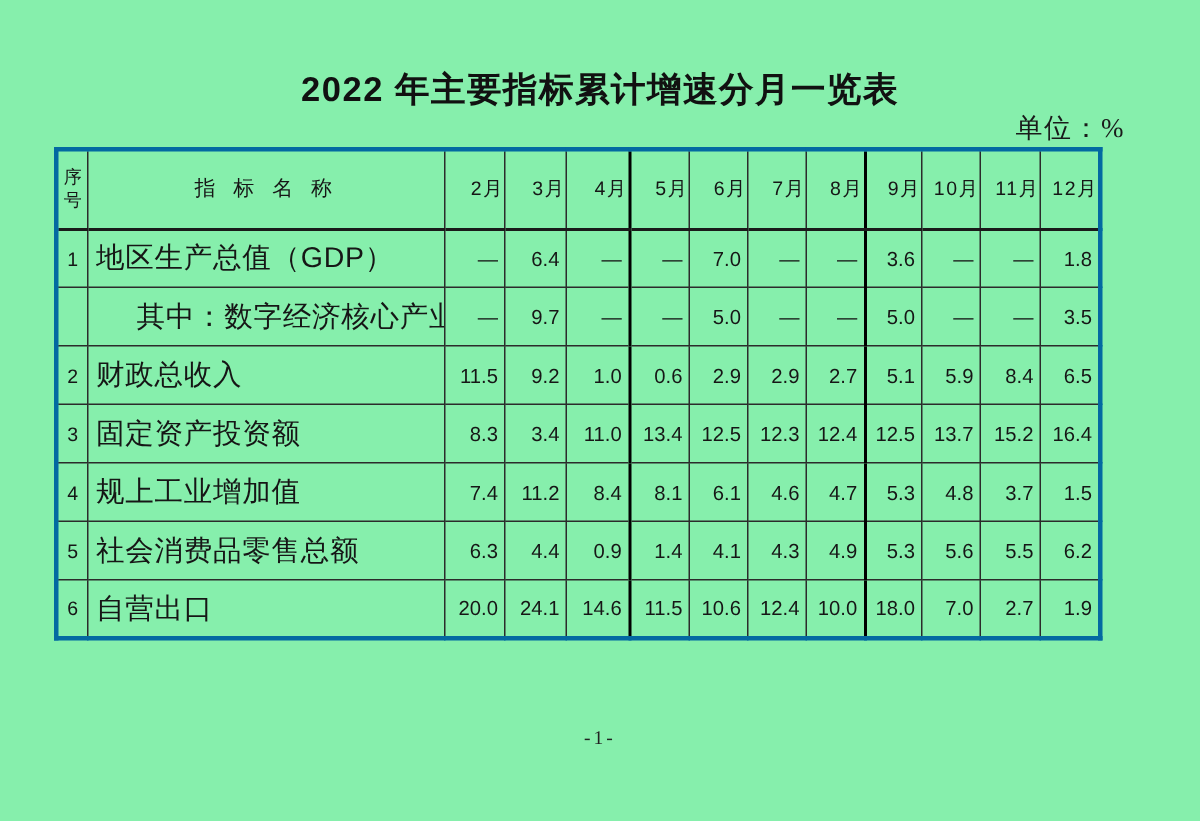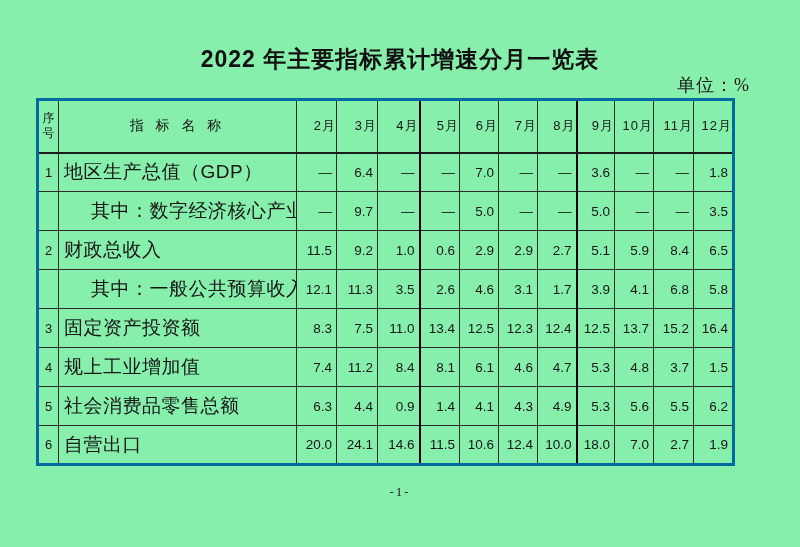--- a/index.html
+++ b/index.html
@@ -187,39 +187,24 @@
           <td class="val-cell group-sep">0.6</td>
           <td class="val-cell">2.9</td>
           <td class="val-cell">2.9</td>
           <td class="val-cell">2.7</td>
           <td class="val-cell group-sep">5.1</td>
           <td class="val-cell">5.9</td>
           <td class="val-cell">8.4</td>
           <td class="val-cell">6.5</td>
         </tr>
         <tr>
-          <td class="seq-cell"></td>
-          <td class="ind-cell indent">其中：一般公共预算收入</td>
-          <td class="val-cell">12.1</td>
-          <td class="val-cell">11.3</td>
-          <td class="val-cell">3.5</td>
-          <td class="val-cell group-sep">2.6</td>
-          <td class="val-cell">4.6</td>
-          <td class="val-cell">3.1</td>
-          <td class="val-cell">1.7</td>
-          <td class="val-cell group-sep">3.9</td>
-          <td class="val-cell">4.1</td>
-          <td class="val-cell">6.8</td>
-          <td class="val-cell">5.8</td>
-        </tr>
-        <tr>
           <td class="seq-cell">3</td>
           <td class="ind-cell">固定资产投资额</td>
           <td class="val-cell">8.3</td>
-          <td class="val-cell">7.5</td>
+          <td class="val-cell">3.4</td>
           <td class="val-cell">11.0</td>
           <td class="val-cell group-sep">13.4</td>
           <td class="val-cell">12.5</td>
           <td class="val-cell">12.3</td>
           <td class="val-cell">12.4</td>
           <td class="val-cell group-sep">12.5</td>
           <td class="val-cell">13.7</td>
           <td class="val-cell">15.2</td>
           <td class="val-cell">16.4</td>
         </tr>

